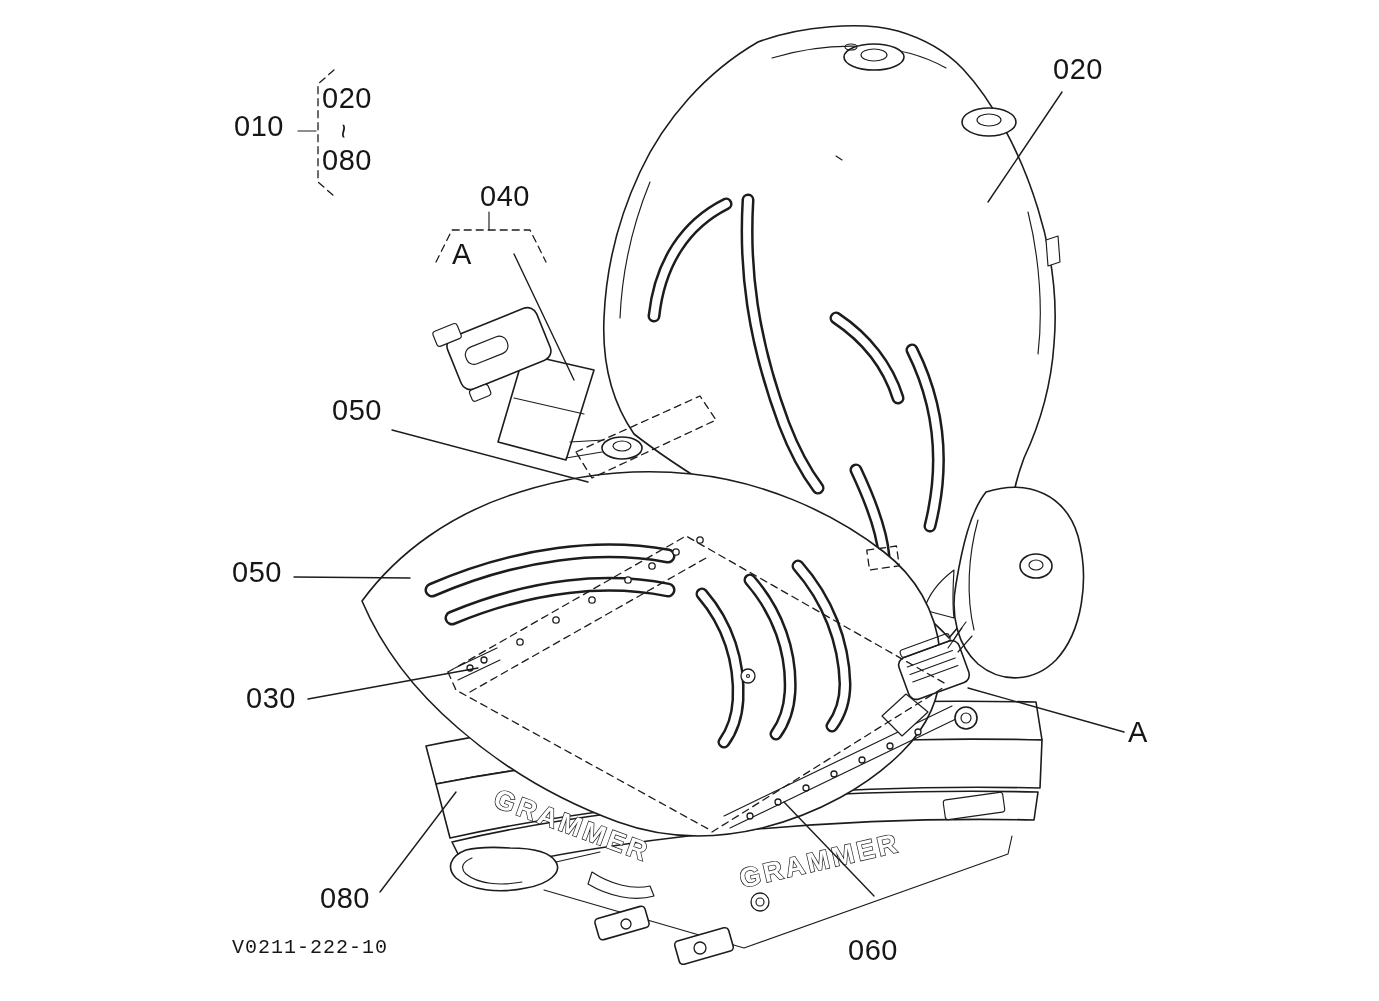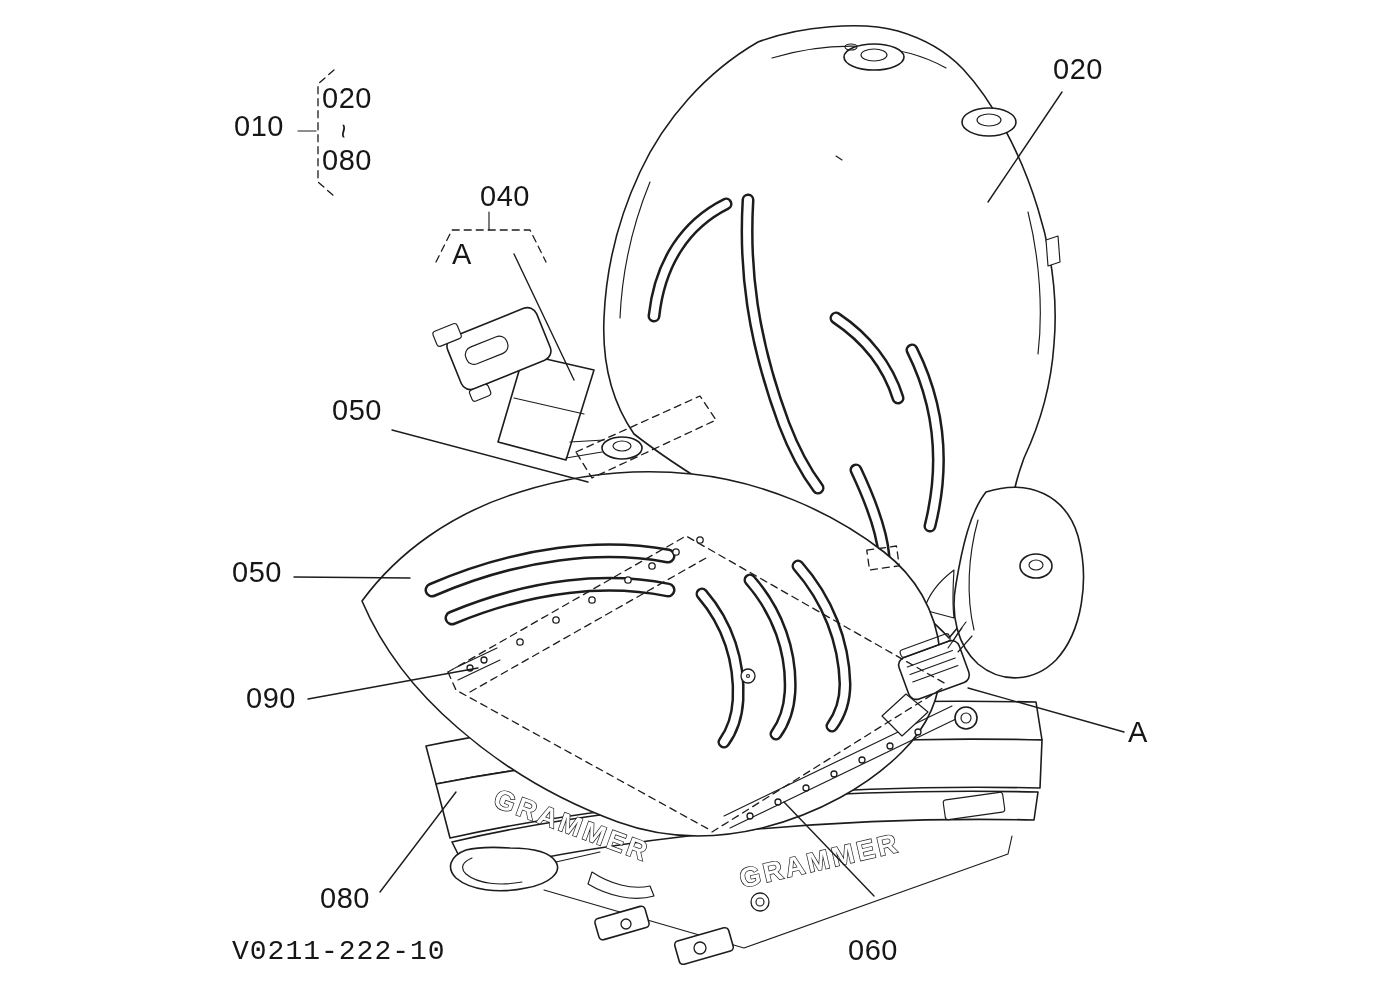--- a/index.html
+++ b/index.html
@@ -55,21 +55,21 @@
     font-size: 26px;
     color: #161616;
     transform: rotate(90deg);
     line-height: 1;
   }
   .drawing-no {
     position: absolute;
     left: 232px;
     top: 936px;
     font-family: "Liberation Mono", monospace;
-    font-size: 28px;
+    font-size: 20px;
     letter-spacing: 1px;
     color: #161616;
   }
 </style>
 </head>
 <body>
 
 <div class="stage">
 
   <svg width="1379" height="1001" viewBox="0 0 1379 1001">
@@ -275,19 +275,19 @@
   <div class="callout" style="left:234px; top:112px;text-align:right;">010</div>
   <div class="callout" style="left:322px; top:84px;">020</div>
   <div class="tilde" style="left:336px; top:118px;">~</div>
   <div class="callout" style="left:322px; top:146px;">080</div>
 
   <div class="callout" style="left:1053px; top:55px;">020</div>
   <div class="callout" style="left:436px; top:182px;margin-left:44px;">040</div>
   <div class="callout" style="left:452px; top:240px;">A</div>
   <div class="callout" style="left:332px; top:396px;">050</div>
   <div class="callout" style="left:232px; top:558px;">050</div>
-  <div class="callout" style="left:246px; top:684px;">090</div>
+  <div class="callout" style="left:246px; top:684px;">030</div>
   <div class="callout" style="left:320px; top:884px;">080</div>
   <div class="callout" style="left:848px; top:900px;margin-top:36px;">060</div>
   <div class="callout" style="left:1128px; top:718px;">A</div>
 
   <div class="drawing-no">V0211-222-10</div>
 </div>
 
 </body></html>

